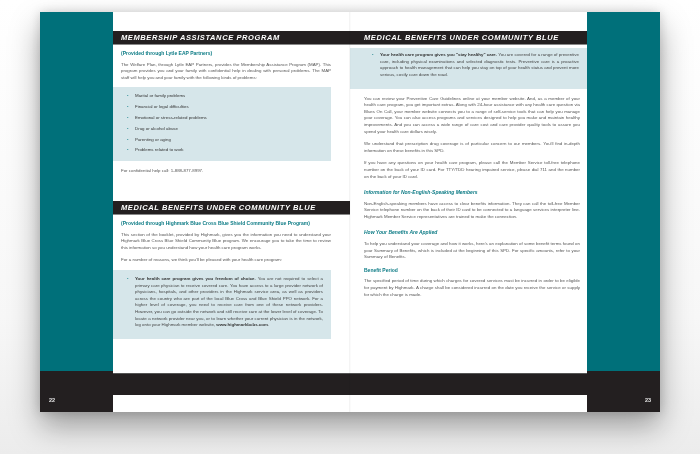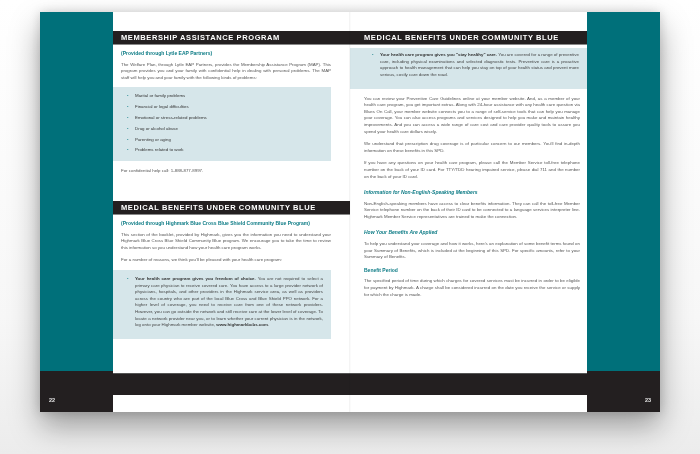--- a/index.html
+++ b/index.html
@@ -28,21 +28,21 @@
   .footer-band { position:absolute; top:361px; height:21px; background:#231f20; border-top:1px solid #555; }
   .page.left .footer-band { left:73px; width:237px; }
   .page.right .footer-band { left:0; width:237px; }
   .pagenum { position:absolute; top:385px; color:#e8e8e8; font-size:5.5px; font-weight:bold; }
   .page.left .pagenum { left:9px; }
   .page.right .pagenum { right:9px; }
 
   .bar {
     position:absolute; height:14px; background:#231f20; color:#fff;
     font-weight:bold; font-size:7.5px; letter-spacing:0.6px; line-height:14px;
-    padding-left:8px; box-sizing:border-box; border-bottom:1px solid #888;
+    padding-left:8px; box-sizing:border-box; border-bottom:1px solid #888;font-style:italic;
   }
   .content { position:absolute; color:#555; font-size:4.4px; line-height:6.6px; }
   .sub { color:#0e7c86; font-weight:bold; font-size:5px; margin:0 0 5px 0; }
   .sub.italic { font-style:italic; }
   p { margin:0 0 6px 0; text-align:justify; }
   .box { background:#d6e6ea; padding:6px 8px 6px 14px; margin:0 0 7px -8px; }
   .box ul { margin:0; padding:0; list-style:none; }
   .box li { position:relative; padding-left:8px; margin:0 0 4.2px 0; color:#333; font-size:4.4px; }
   .box li::before { content:"•"; position:absolute; left:0; color:#0e7c86; }
   b { color:#333; }

